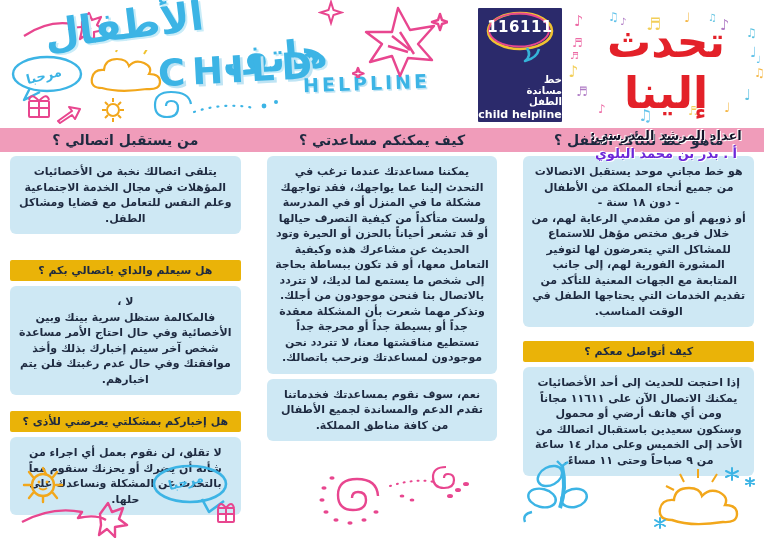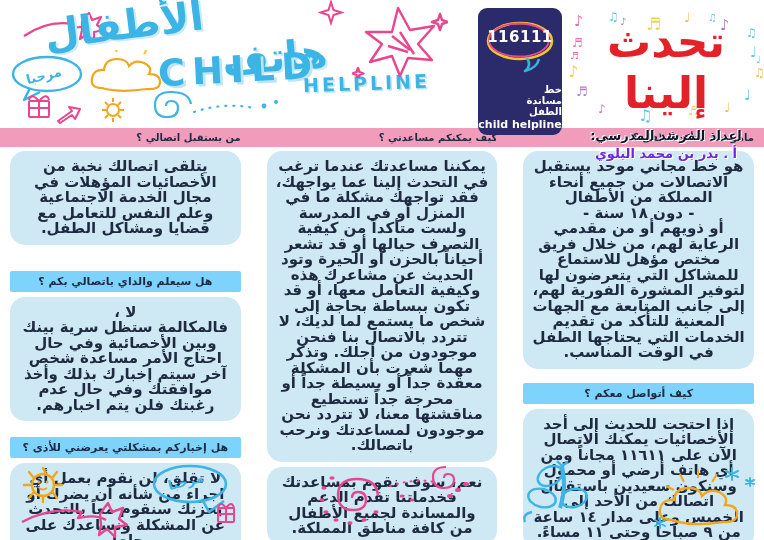--- a/index.html
+++ b/index.html
@@ -15,23 +15,23 @@
   .doodle { position:absolute; left:0; top:0; width:470px; height:126px; }
   .doodle .w { position:absolute; font-weight:bold; color:#3CB4E5; white-space:nowrap; }
   .d-ar1 { left:44px; top:2px; font-size:40px; transform:rotate(-7deg); text-shadow:2px 2px 0 #c9ecf8; }
   .d-ar2 { left:222px; top:34px; font-size:40px; transform:rotate(-5deg); text-shadow:2px 2px 0 #c9ecf8; }
   .d-en1 { left:158px; top:48px; font-size:37px; letter-spacing:7px; transform:rotate(-3deg); text-shadow:2.5px 2.5px 0 #bfe4f4; }
   .d-en2 { left:303px; top:72px; font-size:19px; letter-spacing:3px; transform:rotate(-2deg); text-shadow:1.5px 1.5px 0 #bfe4f4; }
   .d-greet { position:absolute; left:26px; top:68px; font-size:13px; font-weight:bold; color:#3CB4E5; transform:rotate(-14deg); }
 
   
   .badge {
-    position:absolute; left:478px; top:8px; width:84px; height:127px;
-    background:#2B2A6B; border-radius:9px; display:flex; flex-direction:column;
-    align-items:center; justify-content:flex-start; padding-top:10px;
+    position:absolute; left:478px; top:8px; width:84px; height:114px;
+    background:#2B2A6B; border-radius:1px; display:flex; flex-direction:column;
+    align-items:center; justify-content:flex-start; 
   }
   .badge .bubble { position:relative; width:74px; height:58px; }
   .badge .num {
     position:absolute; left:0; top:10px; width:74px; text-align:center;
     color:#fff; font-weight:bold; font-size:15px; letter-spacing:0.5px;
   }
   .badge .ar { color:#fff; font-size:10px; font-weight:bold; margin-top:8px; direction:rtl;margin-left:37px; }
   .badge .en { color:#fff; font-size:11px; font-weight:bold; margin-top:1px; }
 
   
@@ -48,31 +48,31 @@
   .sub2 { position:relative; z-index:1; margin-top:3px; color:#6d28d9; font-size:13px; font-weight:bold; direction:rtl;
           text-shadow:1px 1px 0 #fff, -1px -1px 0 #fff;}
 
   
   .top-bar { background:#F09CBA; margin-top:2px; padding:4px 0; }
   .bar-grid, .content {
     display:grid; grid-template-columns:repeat(3,1fr); column-gap:26px;
     padding:0 10px; direction:rtl;
   }
   .sec-header-text {
-    text-align:right; color:#1E2A40; font-weight:bold; font-size:10px; direction:rtl; white-space:nowrap;
+    text-align:center; color:#1E2A40; font-weight:bold; font-size:14px; direction:rtl; white-space:nowrap;
   }
   
   .content { margin-top:4px; }
   .panel {
-    background:#CEE8F4; border-radius:15px; padding:8px 8px;
-    color:#1E2A40; font-weight:bold; font-size:15px; line-height:15.5px;
+    background:#CEE8F4; border-radius:6px; padding:8px 8px;
+    color:#1E2A40; font-weight:bold; font-size:11px; line-height:15.5px;
     text-align:center; direction:rtl; white-space:pre-line;
   }
   .pink-head {
-    background:#7dd3fc; border-radius:2px; padding:4px 2px;
+    background:#eab308; border-radius:2px; padding:4px 2px;
     text-align:center; color:#1E2A40; font-weight:bold; font-size:11px;
     direction:rtl; white-space:nowrap;
   }
   .mt26{margin-top:26px;} .mt14{margin-top:14px;} .mt12{margin-top:12px;}
   .mt16{margin-top:16px;} .mt5{margin-top:5px;}
 
   
   .bottom-decor { position:absolute; left:0; bottom:0; width:764px; height:80px; }
   .bottom-decor svg, .doodle svg { position:absolute; }
   .b-greet { position:absolute; left:168px; top:14px; font-size:13px; font-weight:bold; color:#3CB4E5; transform:rotate(-14deg); }

